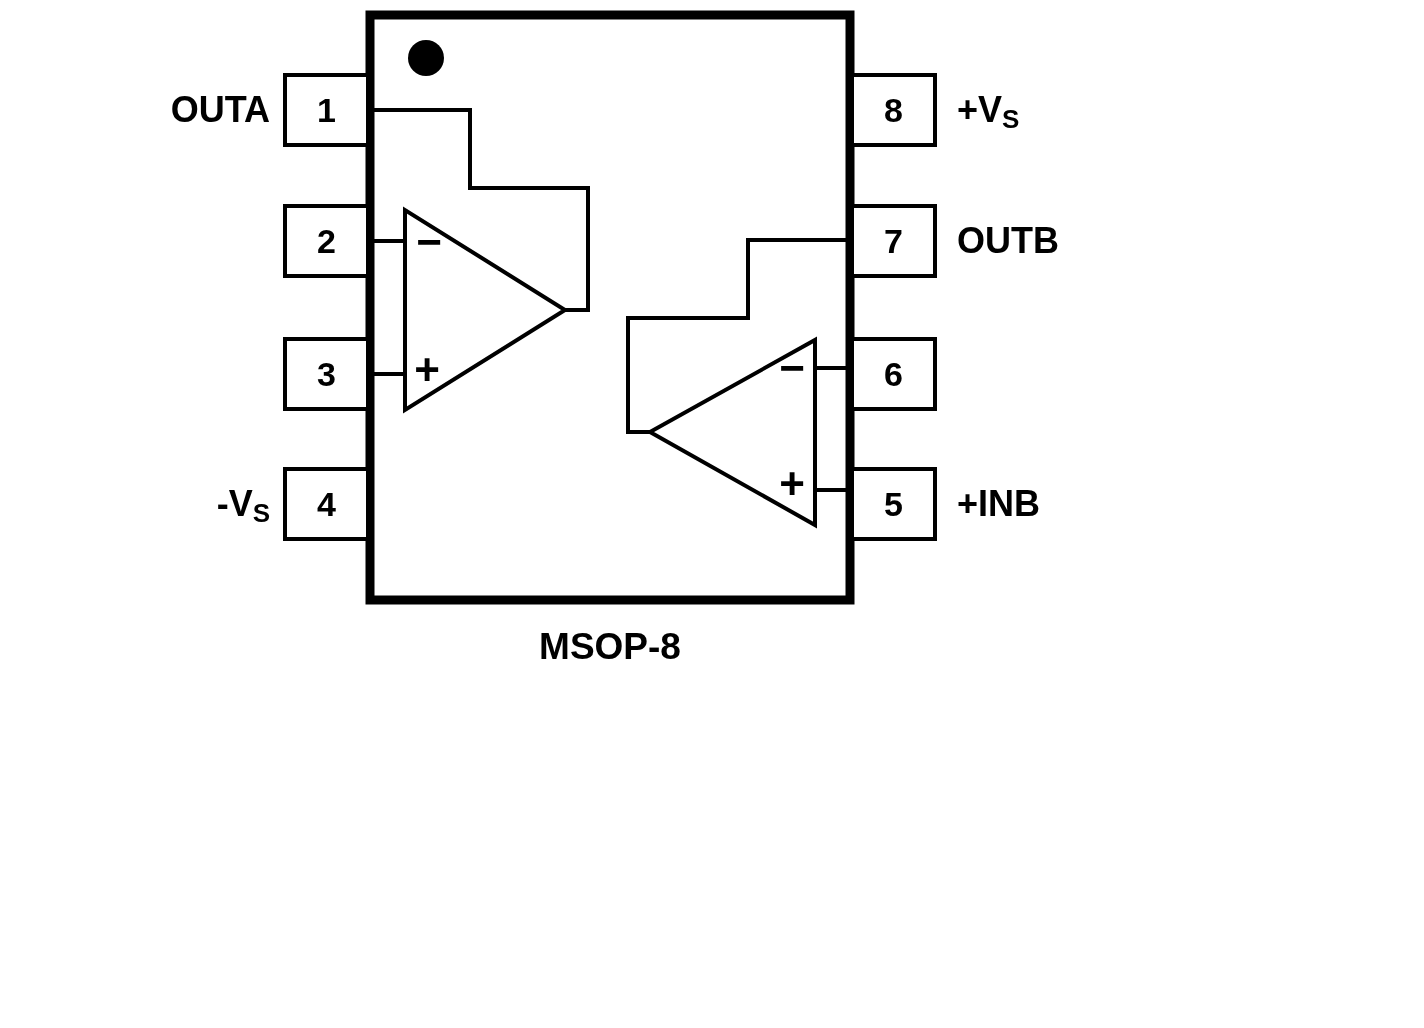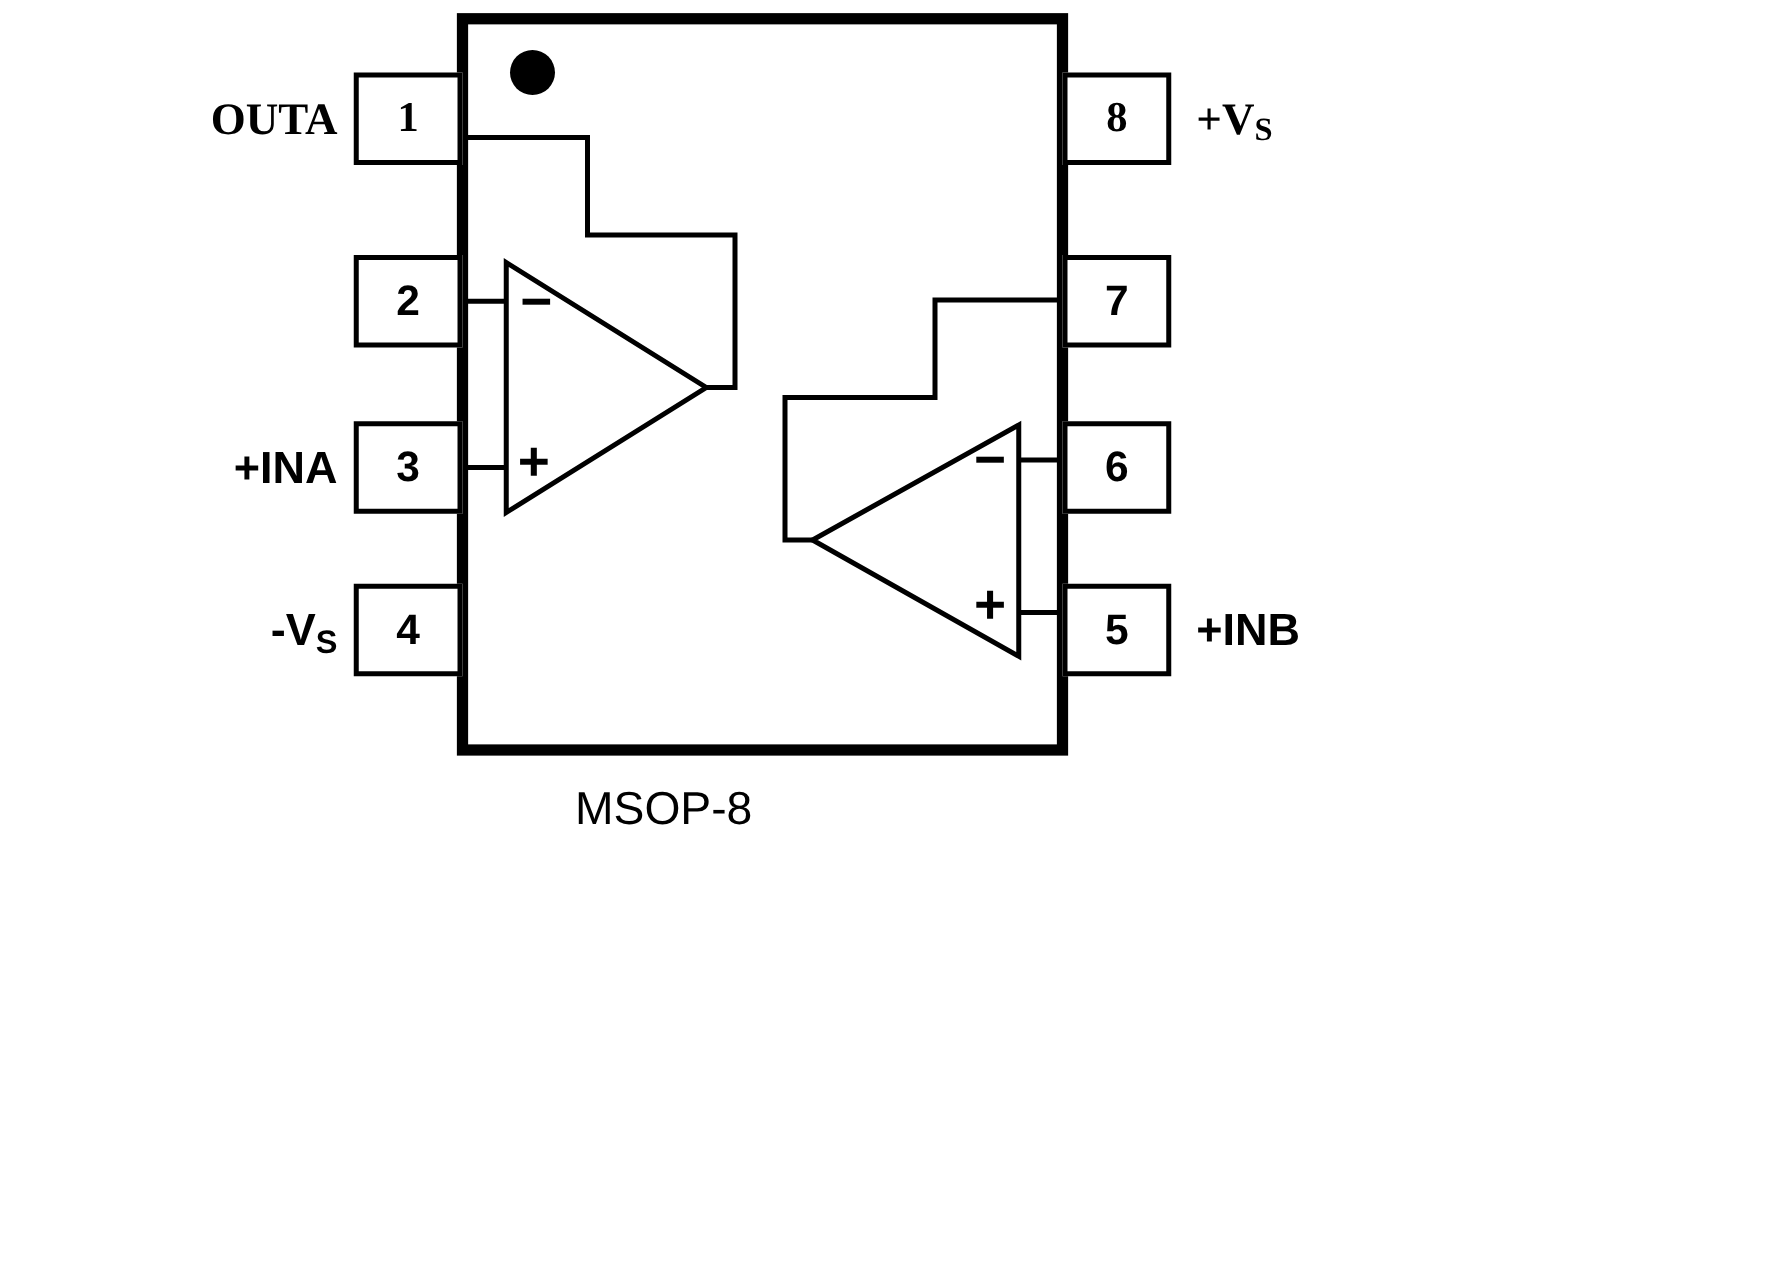--- a/index.html
+++ b/index.html
@@ -34,39 +34,39 @@
     z-index: 2;
     white-space: nowrap;
   }
   .pin-label.left  { left: 30px;  width: 240px; justify-content: flex-end; }
   .pin-label.right { left: 957px; width: 280px; justify-content: flex-start; }
   .pin-label .sub {
     font-size: 26px;
     transform: translateY(9px);
   }
 
-  .row-1 { top: 58px; font-family: Liberation Serif, serif; }
+  .row-1 { top: 73px; }
   .row-2 { top: 204px; }
   .row-3 { top: 337px; }
   .row-4 { top: 467px; }
 
   .op-sign {
     position: absolute;
     width: 48px; height: 44px;
     display: flex; align-items: center; justify-content: center;
     font-size: 44px; font-weight: 700;
     z-index: 3;
     line-height: 1;
   }
 
   .package-label {
     position: absolute;
     top: 626px; left: 460px; width: 300px;
-    text-align: left;
-    font-size: 37px; font-weight: 400;
+    text-align: center;
+    font-size: 37px; font-weight: 700;
     z-index: 2;
   }
 </style>
 </head>
 <body>
 
 <div class="stage">
 
   <svg class="schematic" width="1424" height="1028" viewBox="0 0 1424 1028">
 
@@ -110,31 +110,31 @@
   <div class="pin-box right row-3">
     <span>6</span>
   </div>
   <div class="pin-box right row-4">
     <span>5</span>
   </div>
 
   <div class="pin-label left row-1">
     <span>OUTA</span>
   </div>
-  <div class="pin-label left row-3">
-    <span>+INA</span>
-  </div>
   <div class="pin-label left row-4">
     <span>-V</span>
       <span class="sub">S</span>
   </div>
 
   <div class="pin-label right row-1">
     <span>+V</span>
       <span class="sub">S</span>
+  </div>
+  <div class="pin-label right row-2">
+    <span>OUTB</span>
   </div>
   <div class="pin-label right row-4">
     <span>+INB</span>
   </div>
 
   <div class="op-sign" style="left:405px; top:220px;">−</div>
   <div class="op-sign" style="left:403px; top:348px;">+</div>
   <div class="op-sign" style="left:768px; top:346px;">−</div>
   <div class="op-sign" style="left:768px; top:462px;">+</div>
 

